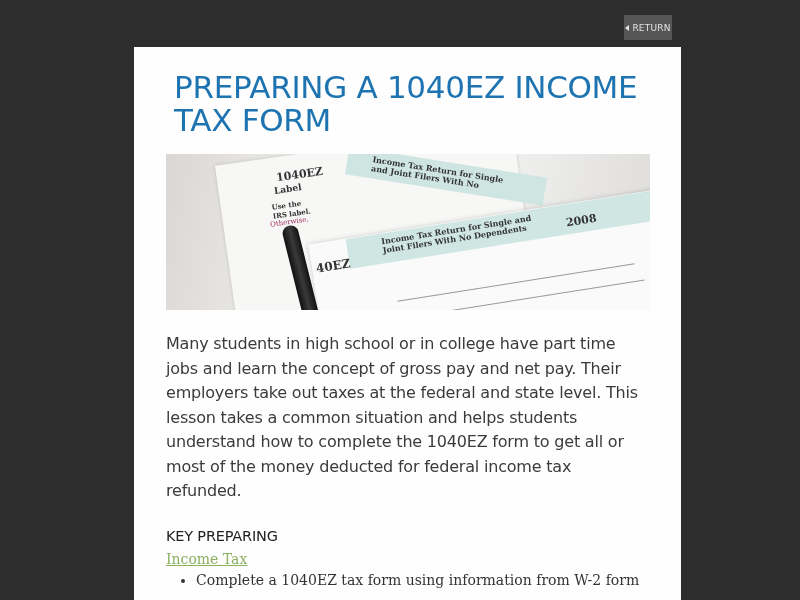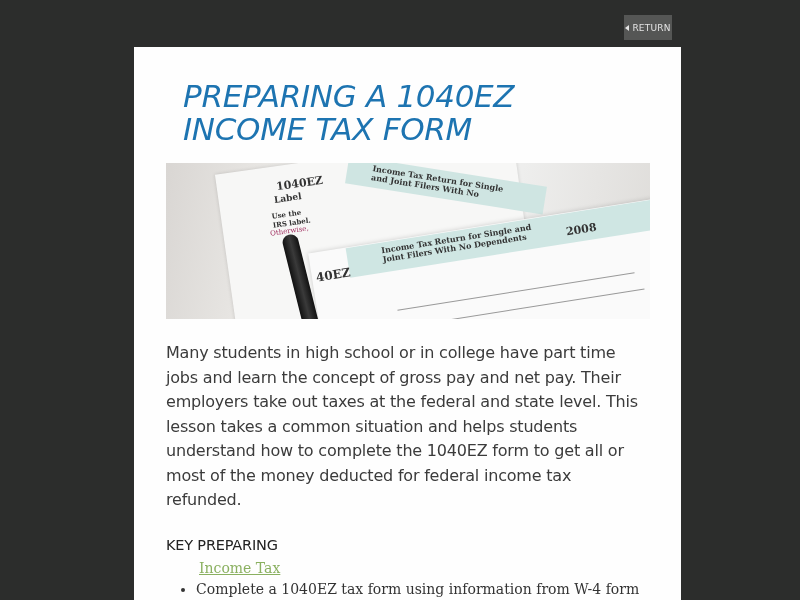--- a/index.html
+++ b/index.html
@@ -19,24 +19,23 @@
   .return-btn .arrow {
     width:0; height:0; border-top:3px solid transparent; border-bottom:3px solid transparent;
     border-right:4px solid #e4e4e4; display:inline-block;
   }
   .card {
     position:absolute; left:134px; top:47px; width:547px; height:560px;
     background:#fefefe; box-sizing:border-box;
     padding:16px 32px 0 32px;
   }
   .title {
-    margin:17px; color:#1d74b1; font-weight:normal;
+    margin:8px; color:#1d74b1; font-weight:normal;
     font-size:31px; line-height:33px; letter-spacing:-0.3px;
     font-family:"DejaVu Sans", sans-serif;
-    font-style:italic;
   }
   .hero {
     margin-top:17px; width:484px; height:156px; position:relative; overflow:hidden;
     background:linear-gradient(100deg,#d9d6d3 0%,#e7e5e2 18%,#f4f4f3 40%,#eeeeed 70%,#dedcd9 100%);
   }
   .hero .paper1 {
     position:absolute; left:60px; top:-10px; width:300px; height:180px;
     background:#f7f7f6; transform:rotate(-8deg); box-shadow:0 0 4px rgba(0,0,0,0.15);
   }
   .hero .band1 {
@@ -62,21 +61,21 @@
     margin:22px 0 0 0; color:#3b3b3b; font-size:16px; line-height:24.5px;
     letter-spacing:-0.2px;
   }
   .section-h {
     margin:24px 0 0 0; font-size:14.5px; color:#222; font-weight:normal;
     letter-spacing:-0.2px;
   }
   .concept-link {
     display:inline-block; margin-top:7px;
     font-family:"DejaVu Serif", serif; font-size:14px; color:#8ab060;
-    text-decoration:underline; cursor:pointer;margin-left:33px;
+    text-decoration:underline; cursor:pointer;
   }
   .students-h { margin-top:23px; }
   .bullets {
     margin:4px 0 0 0; padding-left:30px;
     font-family:"DejaVu Serif", serif; font-size:14px; color:#333;
   }
 </style>
 </head>
 <body>
 
@@ -105,15 +104,15 @@
     <div class="line" style="left:230px;top:145px;width:250px;transform:rotate(-9deg);"></div>
     <div class="pen"></div>
   </div>
 
   <p class="desc">Many students in high school or in college have part time jobs and learn the concept of gross pay and net pay. Their employers take out taxes at the federal and state level. This lesson takes a common situation and helps students understand how to complete the 1040EZ form to get all or most of the money deducted for federal income tax refunded.</p>
 
   <h2 class="section-h">KEY PREPARING</h2>
   <a class="concept-link">Income Tax</a>
 
   <ul class="bullets">
-    <li>Complete a 1040EZ tax form using information from W-4 form</li>
+    <li>Complete a 1040EZ tax form using information from W-2 form</li>
   </ul>
 </div>
 
 </body></html>

